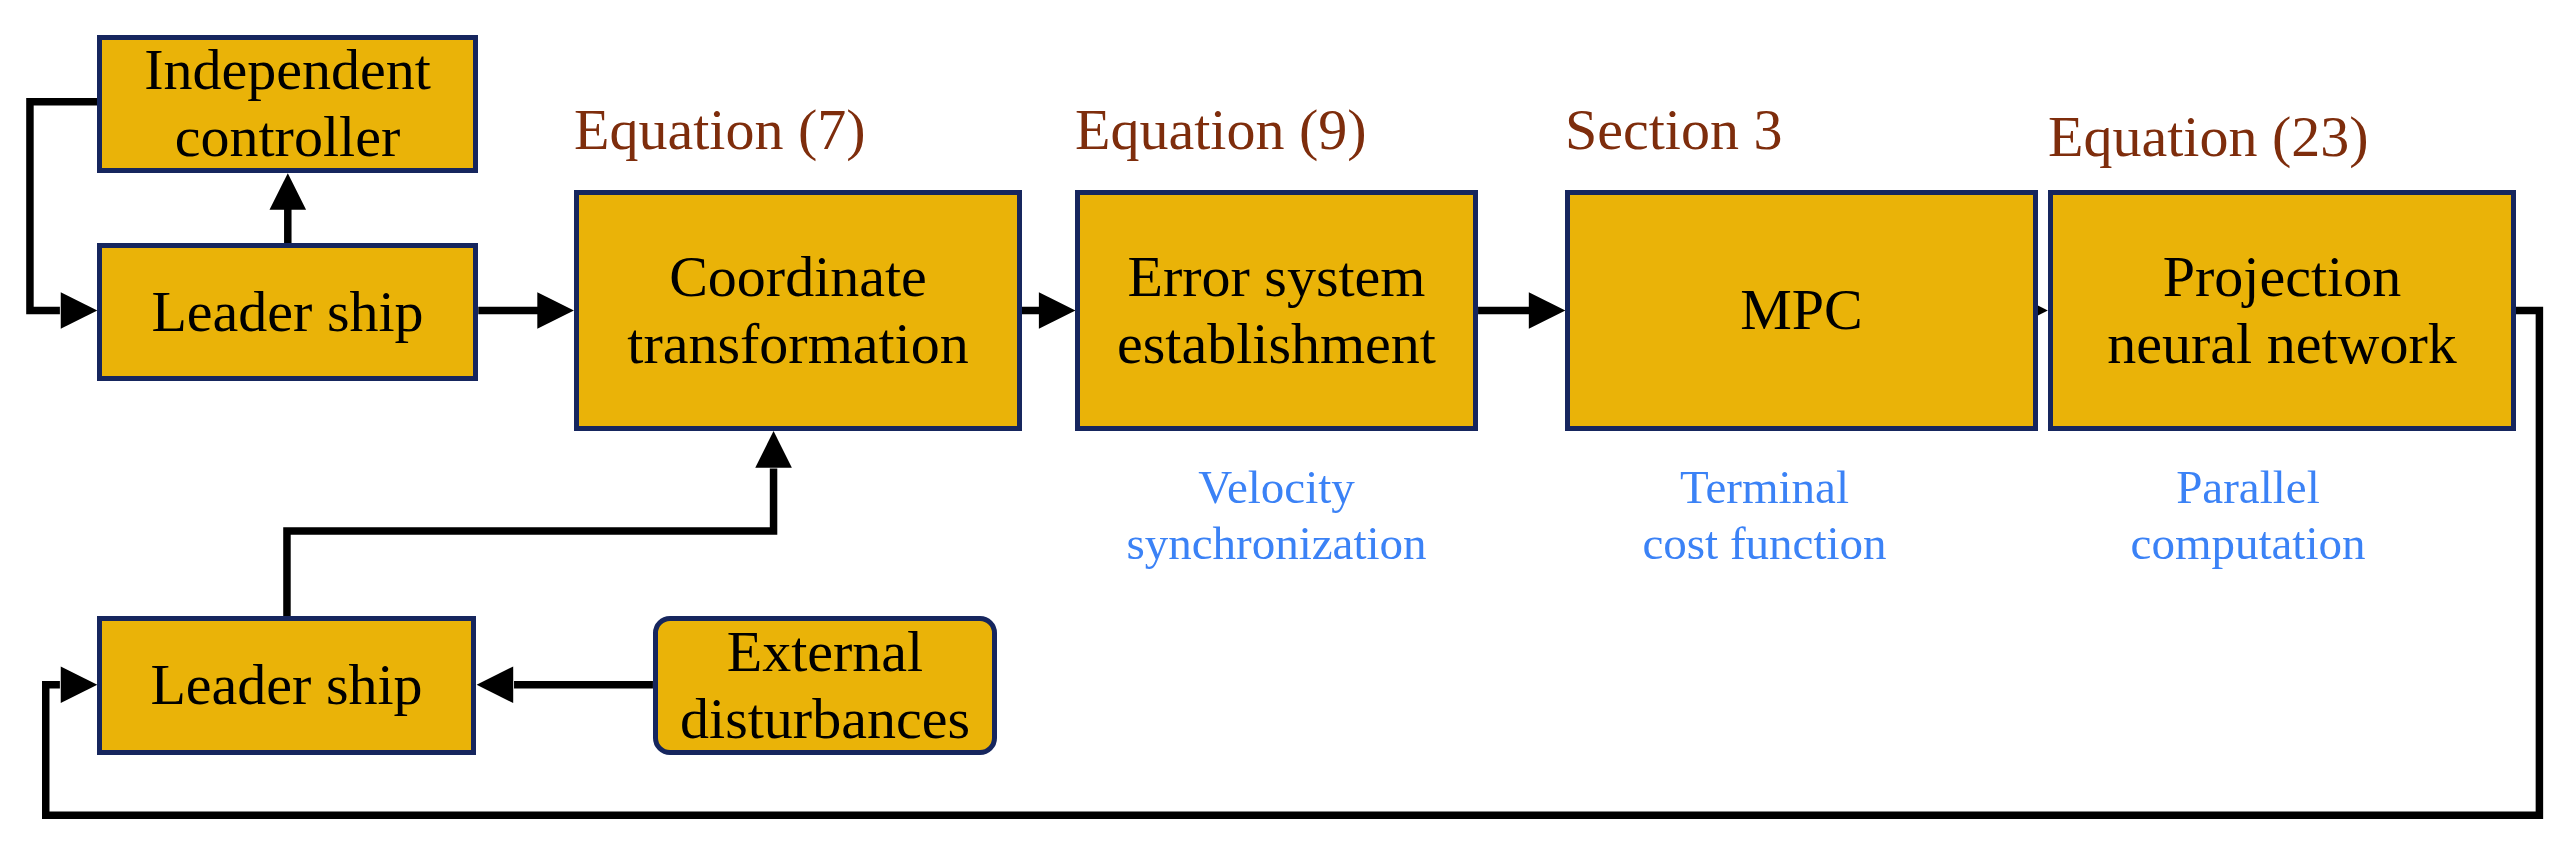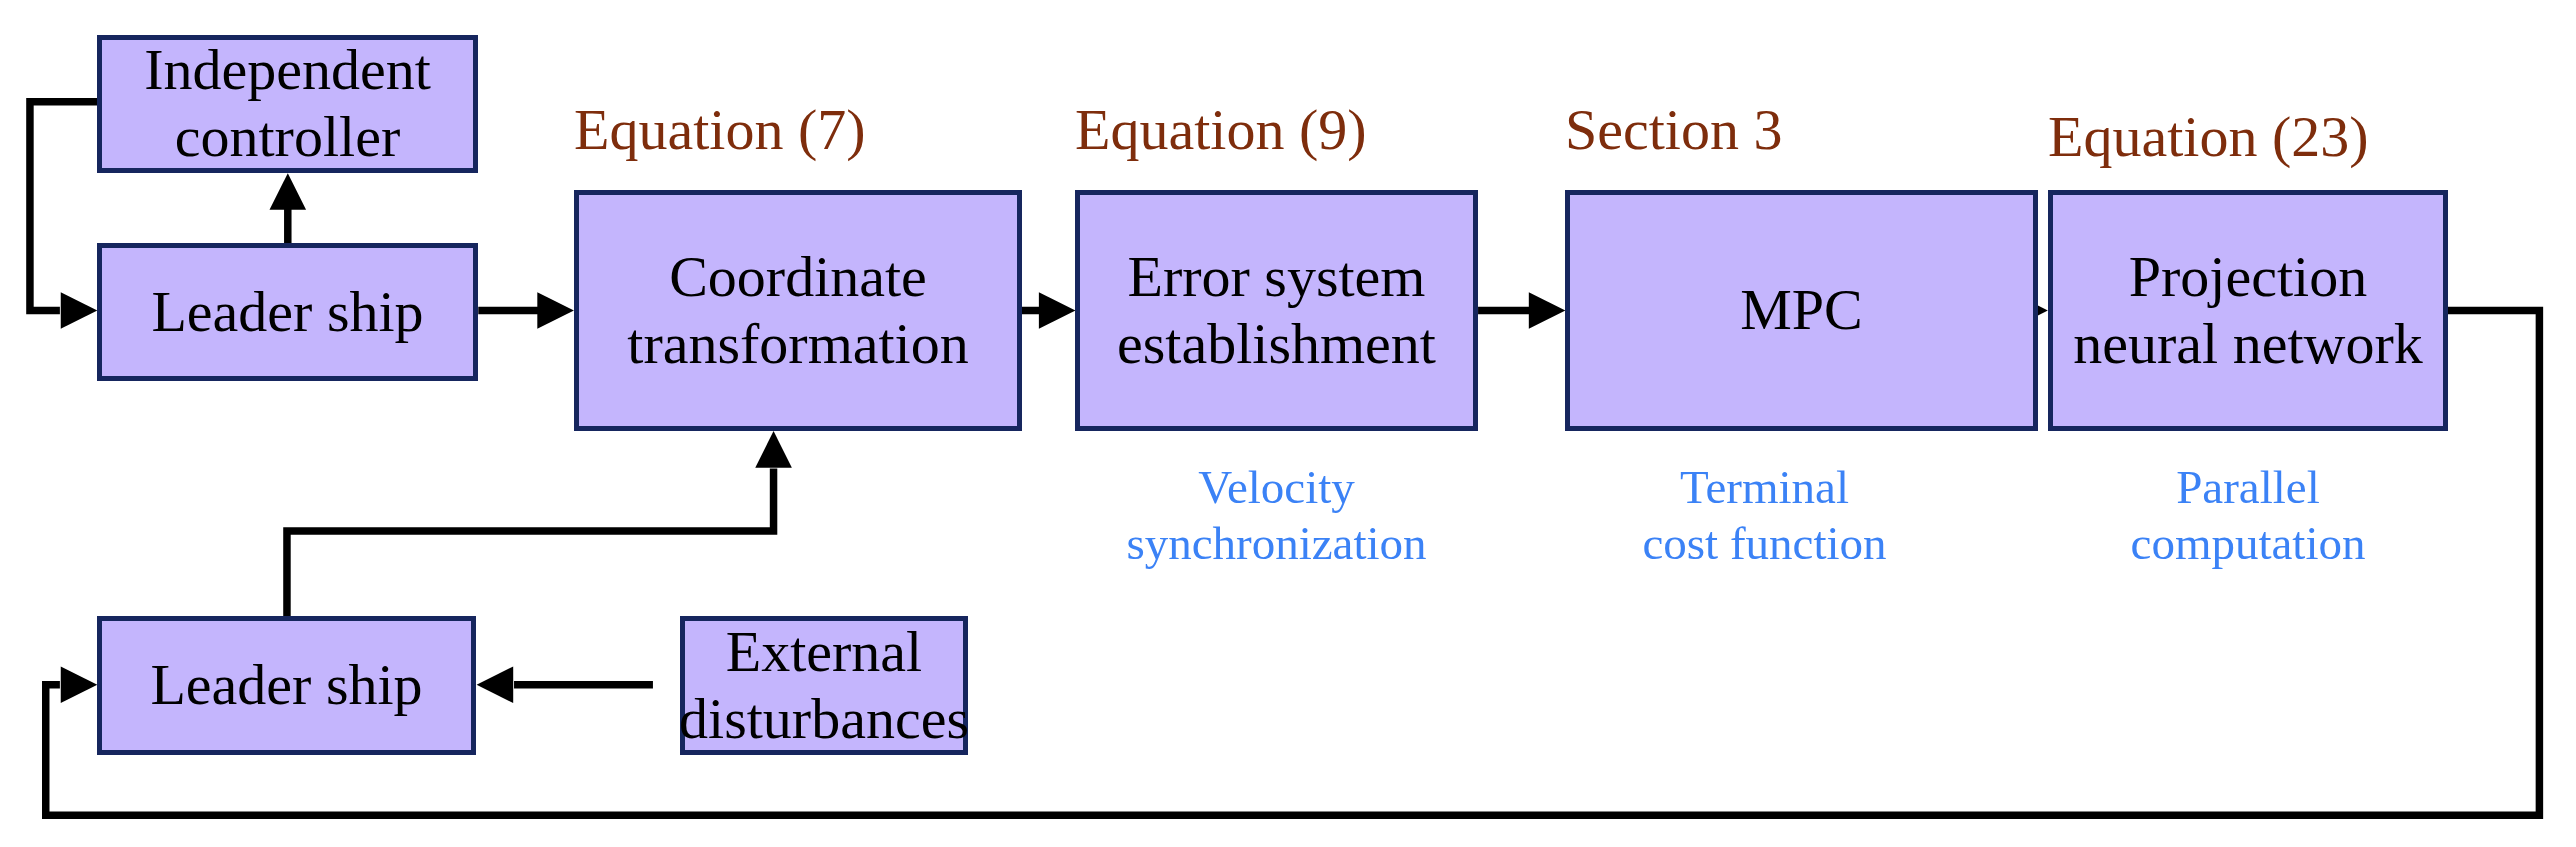--- a/index.html
+++ b/index.html
@@ -6,21 +6,21 @@
   .canvas{
     position:relative;
     width:2576px;height:848px;
     background:#ffffff;
     font-family:"Liberation Serif","DejaVu Serif",serif;
     overflow:hidden;
   }
   .box{
     position:absolute;
     border:5px solid var(--border-color,#16265e);
-    background:#c4b5fd;
+    background:#eab308;
     display:flex;align-items:center;justify-content:center;
     text-align:center;
     font-size:58px;line-height:1.15;color:#000;
     white-space:pre-line;
     box-sizing:border-box;
     z-index:2;
   }
   .annotation{
     position:absolute;
     font-size:58px;line-height:1.1;
@@ -39,23 +39,23 @@
     fill:none;stroke:var(--arrow-color,#000);stroke-width:9;
   }
   svg.wires polygon{fill:var(--arrow-color,#000);stroke:none;}
 
   
   #box-independent-controller{left:97px;top:35px;width:381px;height:138px;}
   #box-leader-ship-top{left:97px;top:243px;width:381px;height:138px;}
   #box-coordinate-transformation{left:574px;top:190px;width:448px;height:241px;}
   #box-error-system{left:1075px;top:190px;width:403px;height:241px;}
   #box-mpc{left:1565px;top:190px;width:473px;height:241px;}
-  #box-projection-nn{left:2048px;top:190px;width:400px;height:241px;}
+  #box-projection-nn{left:2048px;top:190px;width:468px;height:241px;}
   #box-leader-ship-bottom{left:97px;top:616px;width:379px;height:139px;}
-  #box-external-disturbances{left:680px;top:616px;width:288px;height:139px;}
+  #box-external-disturbances{left:653px;top:616px;width:344px;height:139px;border-radius:17px;}
 
   
   #ann-eq7 {left:574px; top:98px;width:403px;}
   #ann-eq9 {left:1075px;top:98px;width:403px;}
   #ann-sec3{left:1565px;top:98px;width:399px;}
   #ann-eq23{left:2048px;top:105px;width:400px;}
 
   
   #cap-velocity{left:1075px;top:459px;width:403px;}
   #cap-terminal{left:1565px;top:459px;width:399px;}

